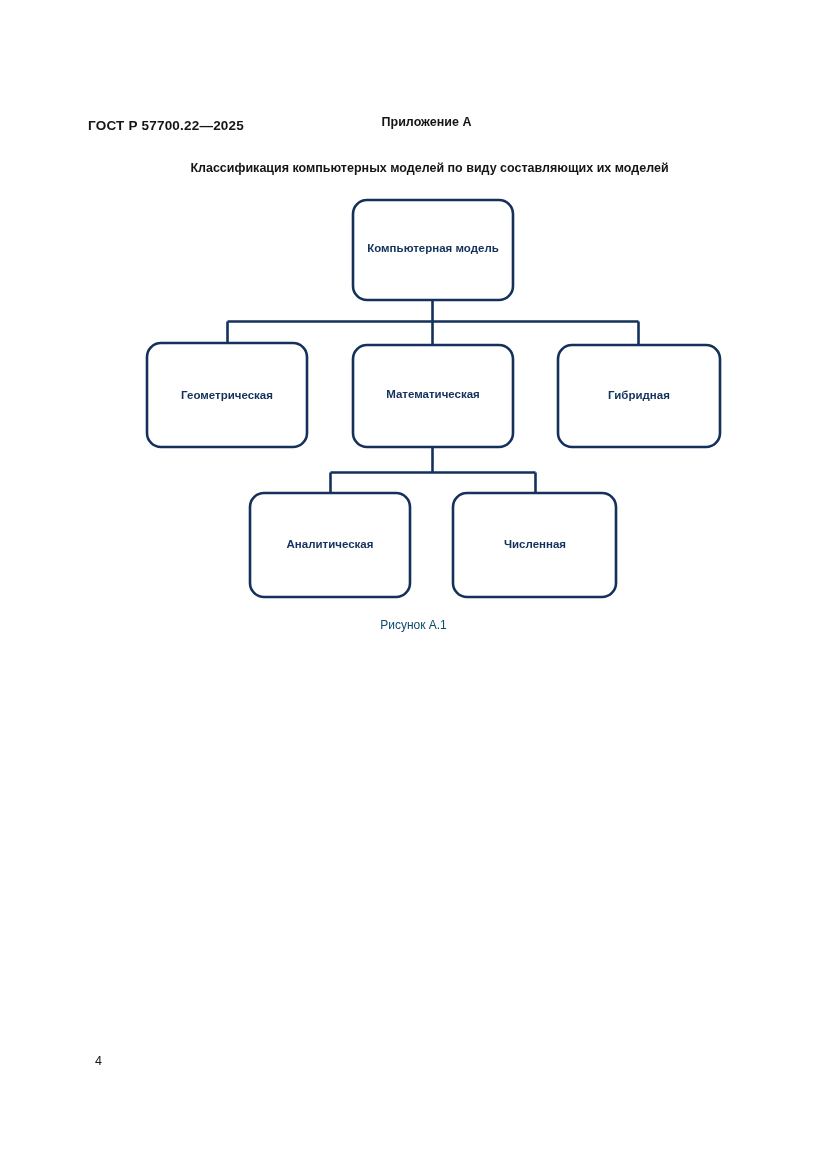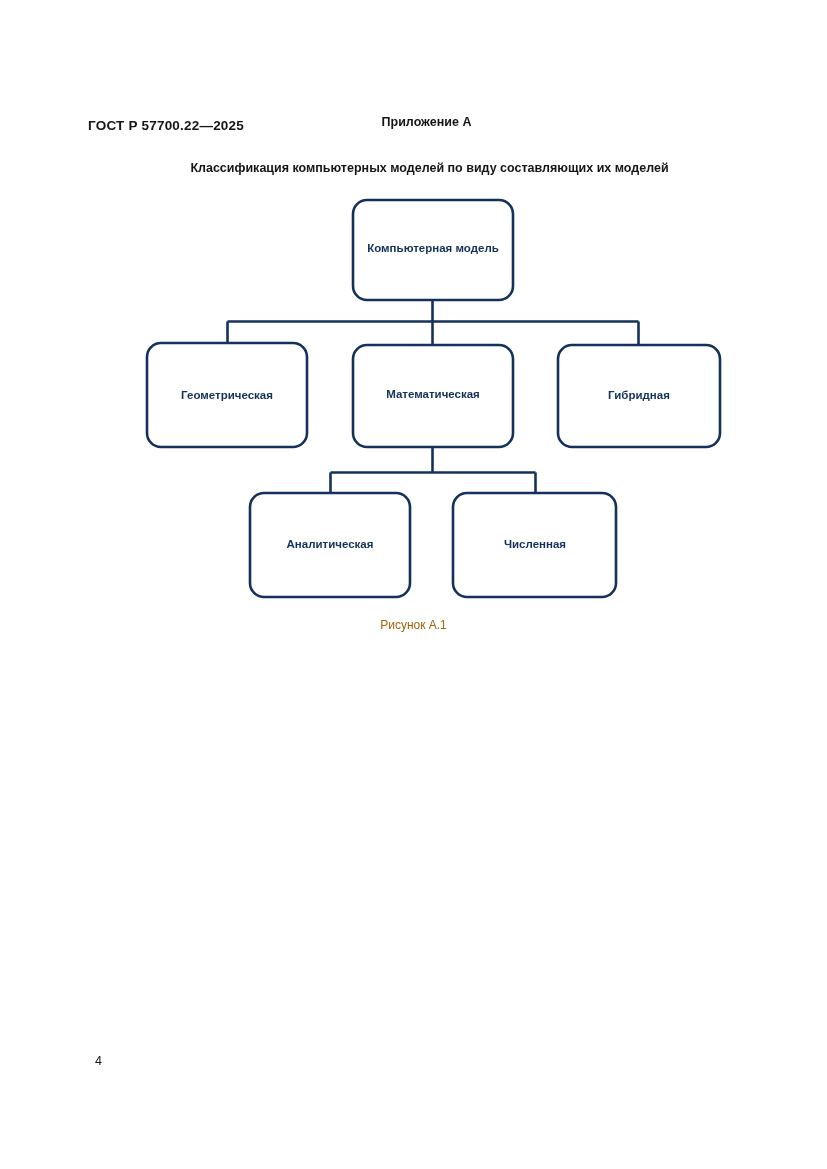--- a/index.html
+++ b/index.html
@@ -100,21 +100,21 @@
 
   
   .figure-caption {
     position: absolute;
     left: 0;
     top: 618px;
     width: 827px;
     text-align: center;
     font-size: 12px;
     font-weight: normal;
-    color: #a16207;
+    color: #0c4a6e;
   }
 
   
   .page-number {
     position: absolute;
     left: 95px;
     top: 1054px;
     font-size: 12.5px;
     color: #151515;
   }

